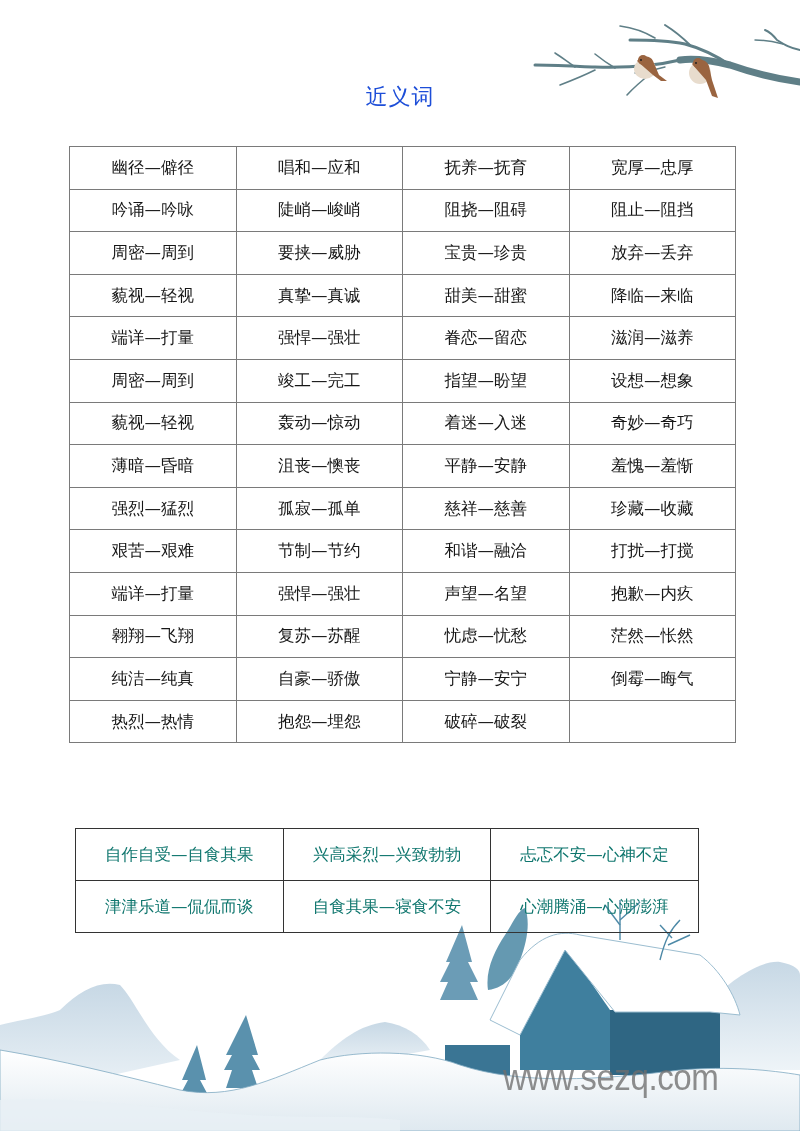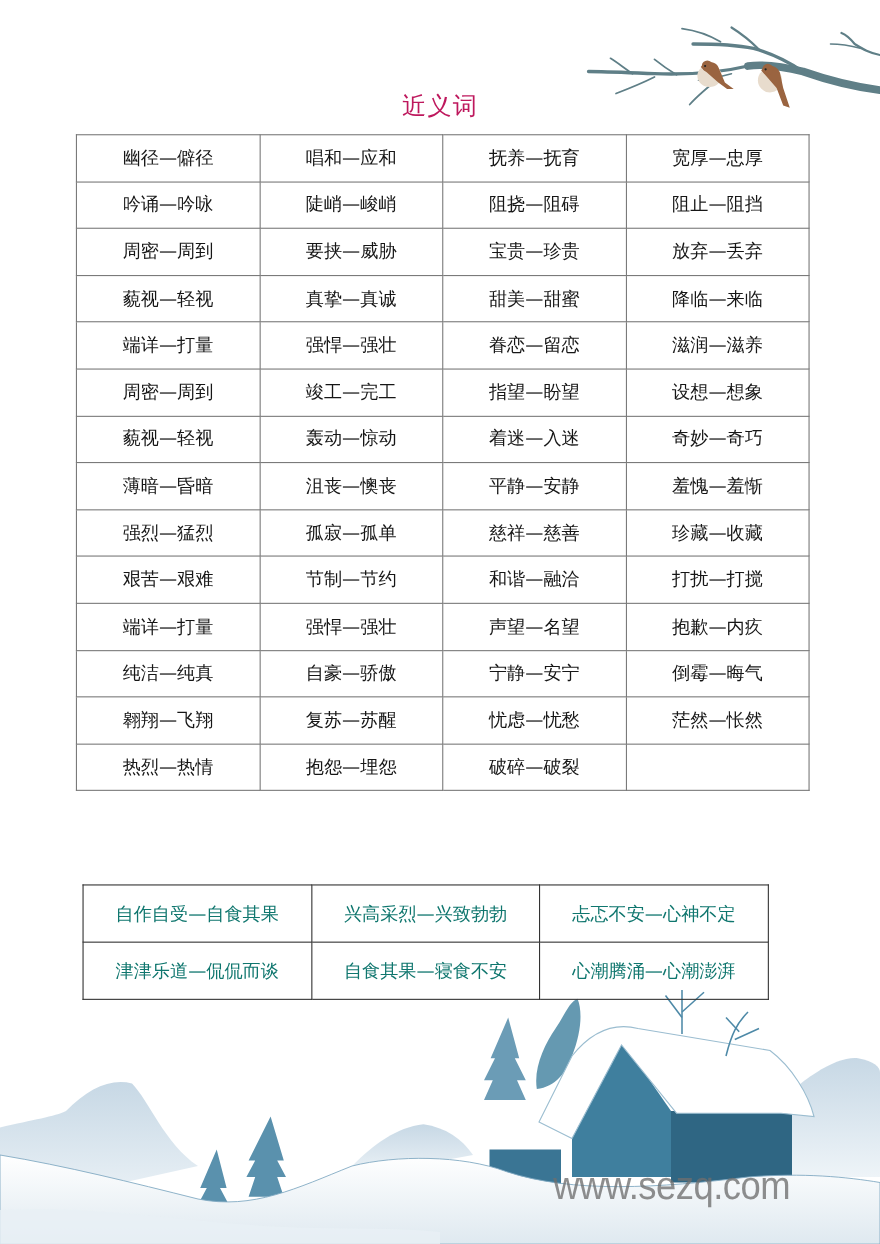--- a/index.html
+++ b/index.html
@@ -5,23 +5,23 @@
   html, body { margin: 0; padding: 0; }
   body {
     width: 800px; height: 1131px; position: relative; overflow: hidden;
     background: #ffffff;
     font-family: "DejaVu Sans", "Liberation Sans", sans-serif;
     color: #1a1a1a;
   }
   .branch { position: absolute; left: 515px; top: 20px; width: 285px; height: 95px; }
   .page-title {
     position: absolute; left: 0; top: 82px; width: 800px; text-align: center;
-    font-size: 22px; letter-spacing: 1px; color: #be185d;
-  }
-  table { border-collapse: collapse; position: absolute; table-layout: fixed; }
+    font-size: 22px; letter-spacing: 1px; color: #1d4ed8;
+  }
+  table { border-collapse: collapse; position: absolute; table-layout: fixed; margin-top: 24px; }
   .t1 { left: 69px; top: 122px; width: 662px; }
   .t1 td {
     border: 1px solid #7a7a7a; height: 41.6px; padding: 0;
     text-align: center; font-size: 16.5px; color: #161616; width: 165.5px;
   }
   .t2 { left: 75px; top: 804px; width: 620px; }
   .t2 td {
     border: 1.5px solid #333; height: 51px; padding: 0;
     text-align: center; font-size: 16.5px; color: #0f766e; width: 206.6px;
   }
@@ -131,30 +131,30 @@
       <td>和谐—融洽</td>
       <td>打扰—打搅</td>
     </tr>
     <tr>
       <td>端详—打量</td>
       <td>强悍—强壮</td>
       <td>声望—名望</td>
       <td>抱歉—内疚</td>
     </tr>
     <tr>
+      <td>翱翔—飞翔</td>
+      <td>复苏—苏醒</td>
+      <td>忧虑—忧愁</td>
+      <td>茫然—怅然</td>
+    </tr>
+    <tr>
       <td>纯洁—纯真</td>
       <td>自豪—骄傲</td>
       <td>宁静—安宁</td>
       <td>倒霉—晦气</td>
-    </tr>
-    <tr>
-      <td>翱翔—飞翔</td>
-      <td>复苏—苏醒</td>
-      <td>忧虑—忧愁</td>
-      <td>茫然—怅然</td>
     </tr>
     <tr>
       <td>热烈—热情</td>
       <td>抱怨—埋怨</td>
       <td>破碎—破裂</td>
       <td></td>
     </tr>
   </tbody>
 </table>
 

